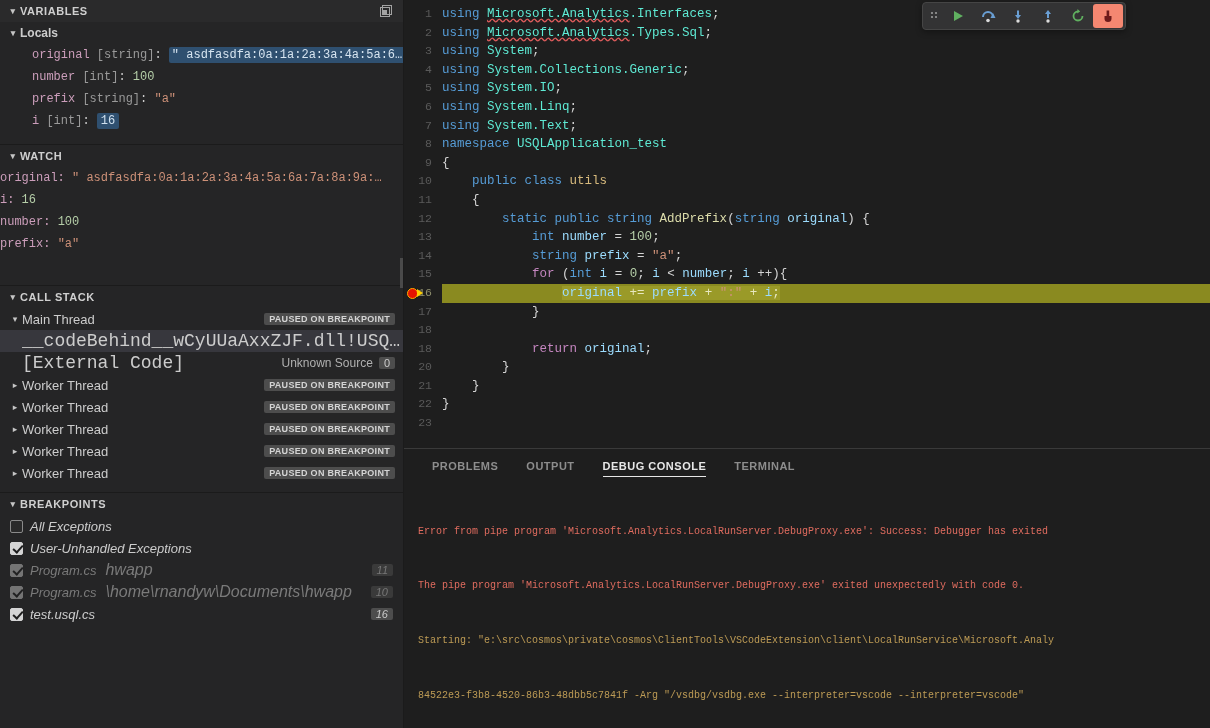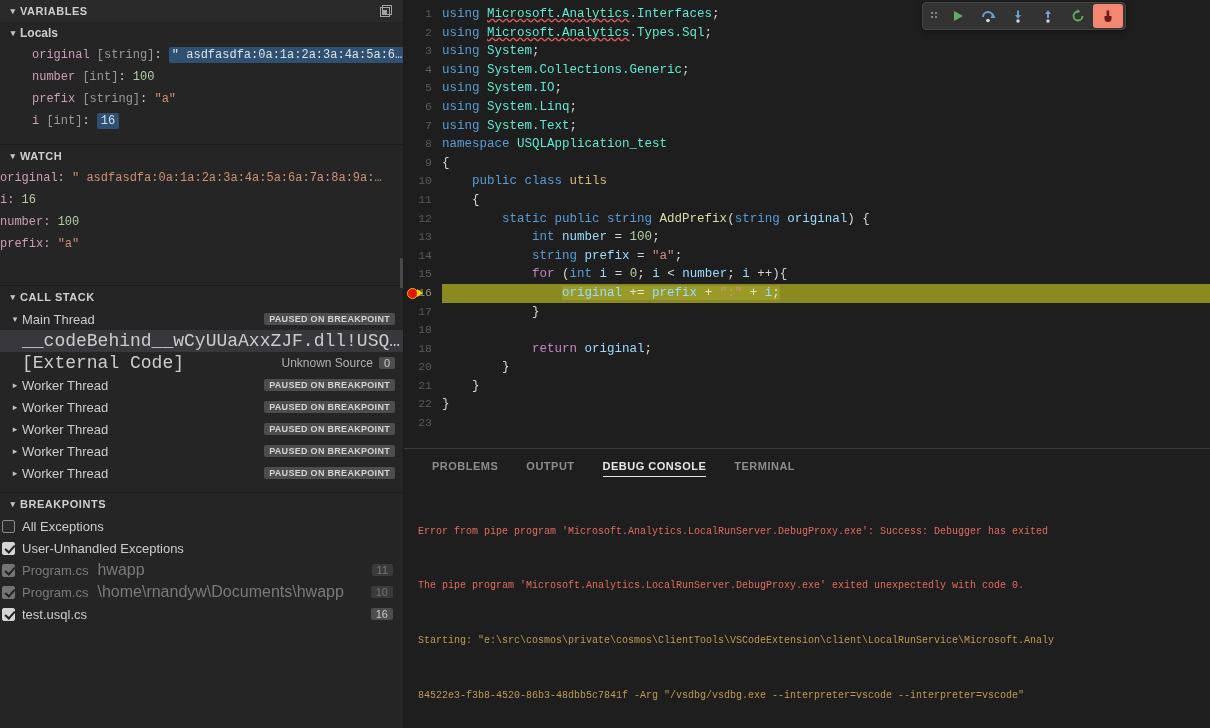--- a/index.html
+++ b/index.html
@@ -82,21 +82,21 @@
     background: #4d4d4d; border-radius: 2px; padding: 1px 5px; margin-right: 8px;
     flex: none; font-weight: 600;
   }
   .cs-src { font-size: 12px; color: #b0b0b0; margin-right: 6px; flex:none;}
   .cs-count { font-size: 11px; color: #ccc; background: #4d4d4d;
               border-radius: 2px; padding: 0 5px; margin-right: 8px; flex:none; }
   .cs-selected { background: #37373d; }
   .cs-indent { padding-left: 22px; }
 
   
-  .bp-row { padding-left: 2px; color: #cccccc; }
+  .bp-row { padding-left: 10px; color: #cccccc; font-style: italic; }
   .bp-row.dim { color: #7a7a7a; }
   .cb {
     width: 13px; height: 13px; border: 1px solid #8a8a8a; border-radius: 2px;
     background: #2a2a2a; margin-right: 7px; flex: none; position: relative;
   }
   .cb.checked { background: #d4d4d4; border-color: #d4d4d4; }
   .cb.checked::after {
     content: ""; position: absolute; left: 3.5px; top: 0.5px;
     width: 4px; height: 8px; border: solid #1e1e1e;
     border-width: 0 2px 2px 0; transform: rotate(42deg);

